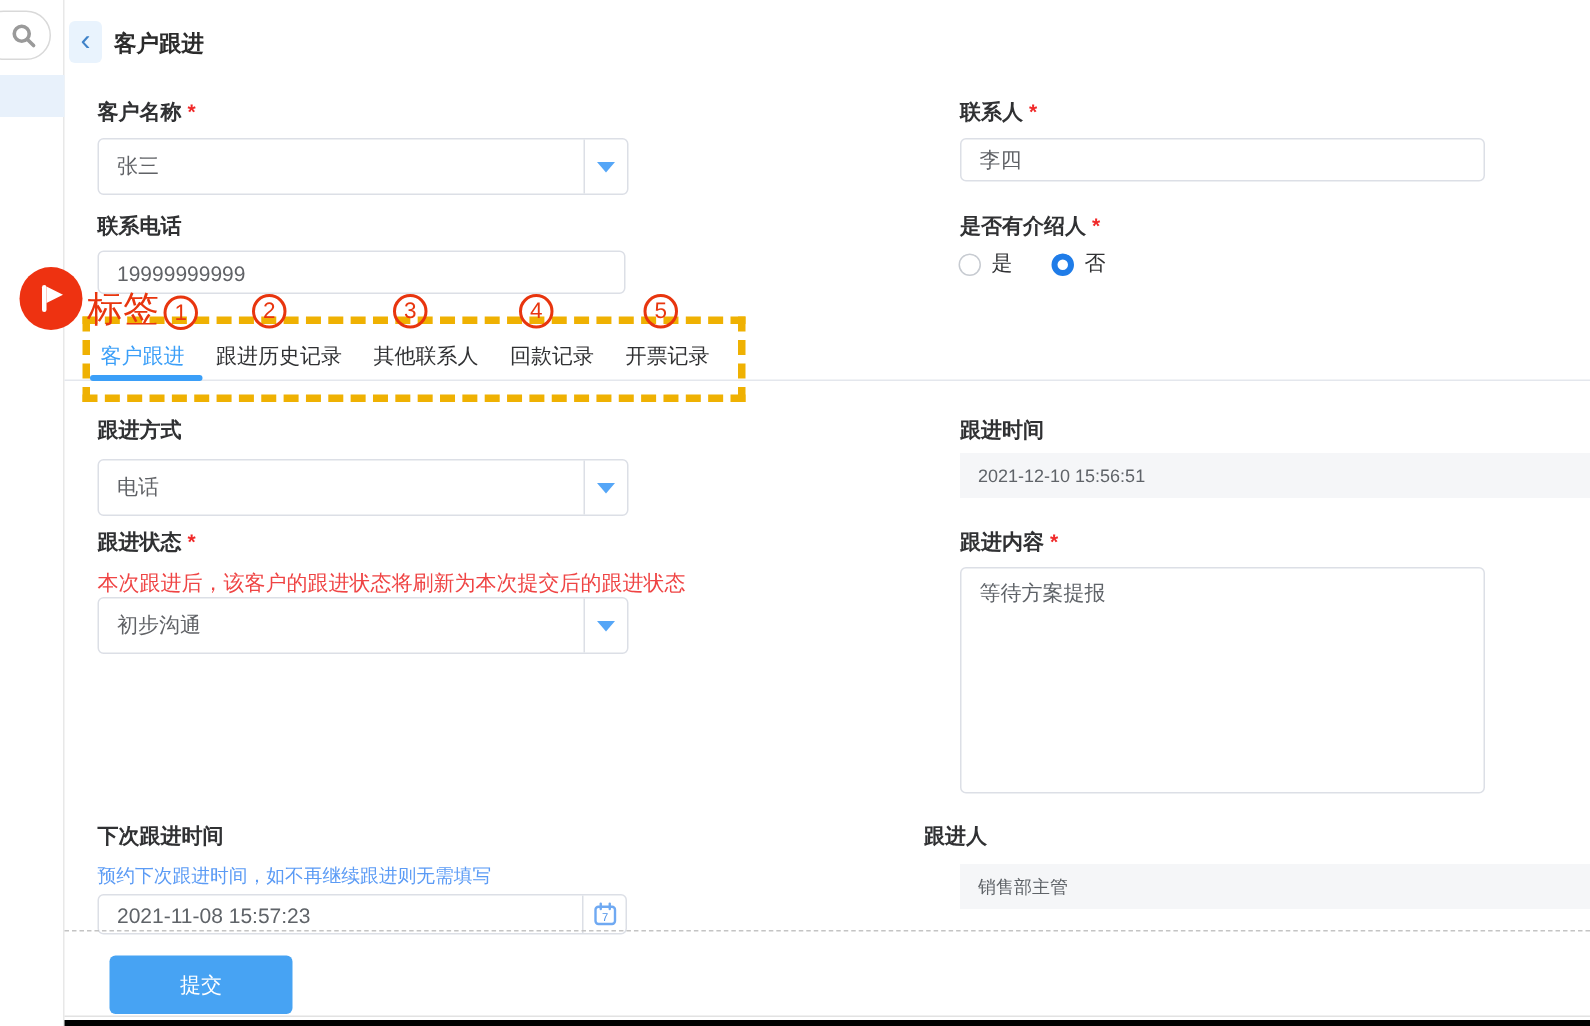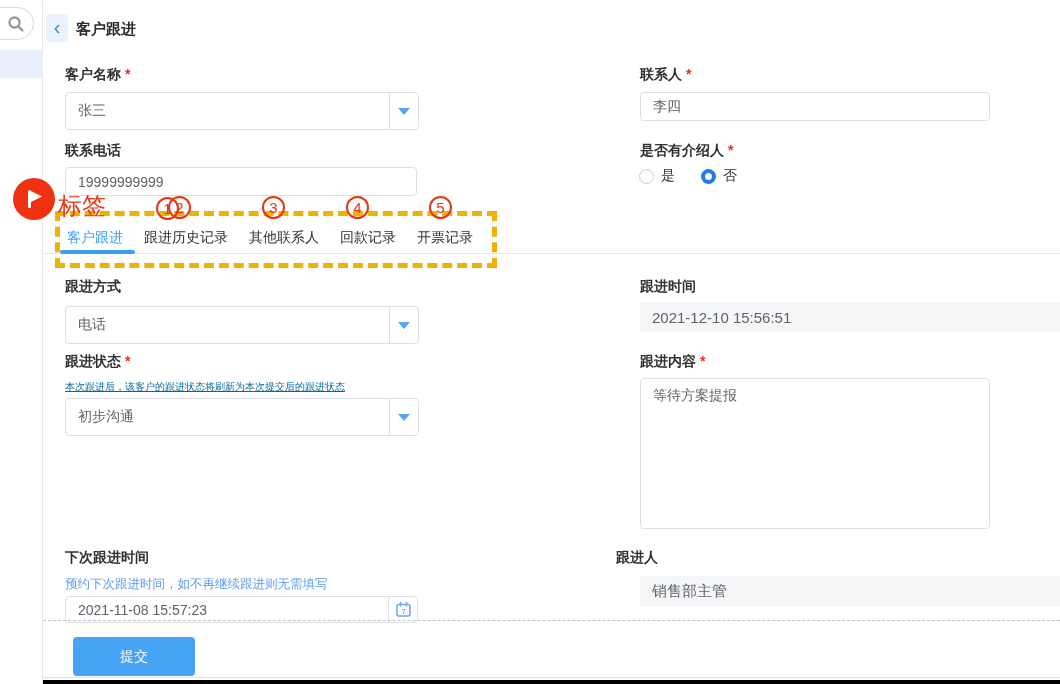--- a/index.html
+++ b/index.html
@@ -41,39 +41,39 @@
     font-family:"Liberation Sans", sans-serif; outline:none; width:350px;
   }
   .select {
     position:absolute; width:354px; height:38px; border:1px solid #dcdfe6;
     border-radius:4px; background:#fff; display:flex; align-items:stretch; cursor:pointer;
   }
   .select .sel-val { flex:1; font-size:14px; color:#606266; display:flex; align-items:center; padding-left:12px; }
   .select .caret-box { width:29px; border-left:1px solid #dcdfe6; display:flex; align-items:center; justify-content:center; }
   .caret-down { width:0; height:0; border-left:6px solid transparent; border-right:6px solid transparent; border-top:7px solid #55a6f7; }
   .readonly-field {
-    position:absolute; height:30px; background:#f5f6f8; font-size:15px; color:#5f6368;
+    position:absolute; height:30px; background:#f5f6f8; font-size:12px; color:#5f6368;
     display:flex; align-items:center; padding-left:12px;
   }
-  .hint-red  { position:absolute; font-size:10px; color:#0369a1; white-space:nowrap;text-decoration:underline; }
+  .hint-red  { position:absolute; font-size:14px; color:#ef4444; white-space:nowrap; }
   .hint-blue { position:absolute; font-size:12.5px; color:#5b9bf5; white-space:nowrap; }
   
   .radio-group { position:absolute; display:flex; align-items:center; gap:12px; }
   .radio-opt { display:flex; align-items:center; cursor:pointer; margin-right:14px; }
   .radio-circle { width:15px; height:15px; border-radius:50%; border:1.5px solid #c7cbd1; background:#fff; }
   .radio-circle.on { border:4.5px solid #1f7ce8; }
   .radio-txt { font-size:14px; color:#303133; margin-left:7px; }
   
   .flag-badge {
     position:absolute; left:13px; top:178px; width:42px; height:42px; border-radius:50%;
     background:#ee3211; display:flex; align-items:center; justify-content:center; z-index:6;
   }
   .anno-label {
     position:absolute; left:58px; top:190px; font-size:24px; color:#e8350e;
-    z-index:6; display:flex; align-items:center;gap:47px;
+    z-index:6; display:flex; align-items:center;
   }
   .num-marker {
     position:absolute; top:196px; width:23px; height:23px; border-radius:50%;
     border:2px solid #e8350e; color:#e8350e; font-size:15px; display:flex;
     align-items:center; justify-content:center; z-index:6; background:transparent;
   }
   .num-marker.inline { position:static; margin-left:3px; margin-top:4px; }
   .dash-box {
     position:absolute; left:55px; top:211px; width:442px; height:57px;
     border:5px dashed #efb102; z-index:5; pointer-events:none;

